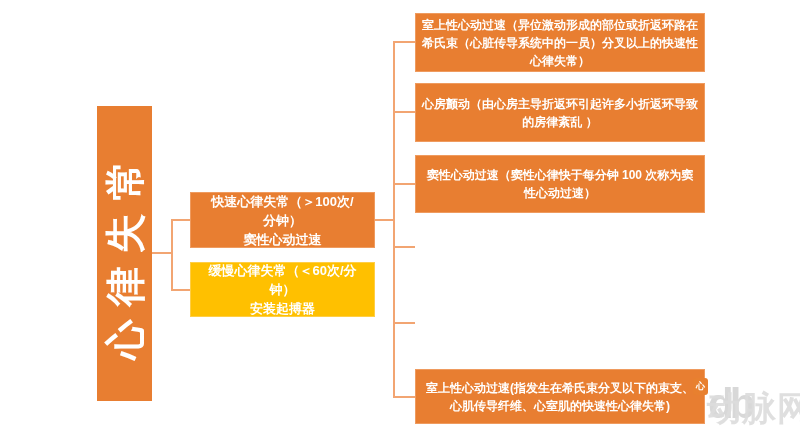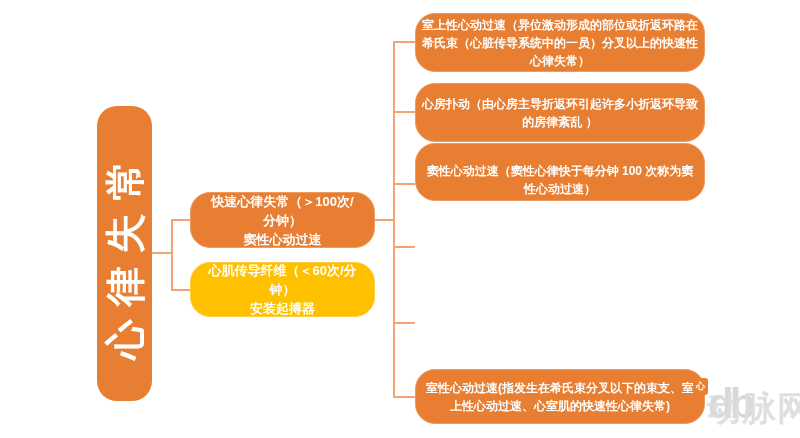--- a/index.html
+++ b/index.html
@@ -3,39 +3,39 @@
 <meta charset="utf-8">
 <style>
   html,body{margin:0;padding:0;background:#fff;}
   #canvas{
     position:relative;width:800px;height:438px;background:#ffffff;
     font-family:"Liberation Sans","DejaVu Sans",sans-serif;overflow:hidden;
   }
   .node{
     position:absolute;box-sizing:border-box;color:#ffffff;font-weight:bold;
     display:flex;flex-direction:column;align-items:center;justify-content:center;
-    text-align:center;z-index:2;border-radius:20px;
+    text-align:center;z-index:2;
   }
   .orange{background:#E87E31;border:1px solid #EF9B5F;}
   .yellow{background:#FFC000;border:1px solid #FFCE45;}
   
   #root{left:97px;top:106px;width:55px;height:295px;border:none;}
   #root .vtext{
     transform:rotate(-90deg);white-space:nowrap;font-size:40px;
     letter-spacing:13px;font-weight:bold;color:#fff;
   }
   
   .mid{left:190px;width:185px;font-size:13px;line-height:19px;padding:2px 16px;}
   #mid-fast{top:192px;height:56px;}
   #mid-slow{top:262px;height:55px;}
   
   .leaf{left:415px;width:290px;font-size:12px;line-height:18px;padding:2px 5px;}
   #leaf-0{top:13px;height:59px;}
   #leaf-1{top:83px;height:59px;}
-  #leaf-2{top:143px;height:58px;justify-content:flex-end;}
+  #leaf-2{top:155px;height:58px;}
   #leaf-3{top:218px;height:59px;}
   #leaf-4{top:293px;height:61px;}
   #leaf-5{top:369px;height:55px;}
   
   .line{position:absolute;background:#F2A572;z-index:1;}
   .h{height:2px;}
   .v{width:2px;}
   
   #watermark{position:absolute;z-index:5;pointer-events:none;}
   #wm-mark{
@@ -64,44 +64,44 @@
   <div class="line h" style="left:152px;top:252px;width:20px;"></div>
   <div class="line v" style="left:171px;top:219px;height:72px;"></div>
   <div class="line h" style="left:171px;top:219px;width:19px;"></div>
   <div class="line h" style="left:171px;top:289px;width:19px;"></div>
 
   <div id="mid-fast" class="node mid orange">
     <span>快速心律失常（＞100次/分钟）</span>
     <span>窦性心动过速</span>
   </div>
   <div id="mid-slow" class="node mid yellow">
-    <span>心肌传导纤维（＜60次/分钟）</span>
+    <span>缓慢心律失常（＜60次/分钟）</span>
     <span>安装起搏器</span>
   </div>
 
   <div class="line h" style="left:375px;top:219px;width:19px;"></div>
   <div class="line v" style="left:393px;top:42px;height:356px;"></div>
   <div class="line h" style="left:393px;top:41px;width:22px;"></div>
   <div class="line h" style="left:393px;top:111px;width:22px;"></div>
   <div class="line h" style="left:393px;top:183px;width:22px;"></div>
   <div class="line h" style="left:393px;top:246px;width:22px;"></div>
   <div class="line h" style="left:393px;top:322px;width:22px;"></div>
   <div class="line h" style="left:393px;top:396px;width:22px;"></div>
 
   <div id="leaf-0" class="node leaf orange">
     <span>室上性心动过速（异位激动形成的部位或折返环路在希氏束（心脏传导系统中的一员）分叉以上的快速性心律失常）</span>
   </div>
   <div id="leaf-1" class="node leaf orange">
-    <span>心房扑动（由心房主导折返环引起许多小折返环导致的房律紊乱 ）</span>
+    <span>心房颤动（由心房主导折返环引起许多小折返环导致的房律紊乱 ）</span>
   </div>
   <div id="leaf-2" class="node leaf orange">
     <span>窦性心动过速（窦性心律快于每分钟 100 次称为窦性心动过速）</span>
   </div>
   <div id="leaf-5" class="node leaf orange">
-    <span>室性心动过速(指发生在希氏束分叉以下的束支、室上性心动过速、心室肌的快速性心律失常)</span>
+    <span>室上性心动过速(指发生在希氏束分叉以下的束支、心肌传导纤维、心室肌的快速性心律失常)</span>
   </div>
 
   <div id="watermark">
     <span id="wm-mark">db</span>
     <span id="wm-heart">心</span>
     <span id="wm-name">动脉网</span>
   </div>
 
 </div>
 

